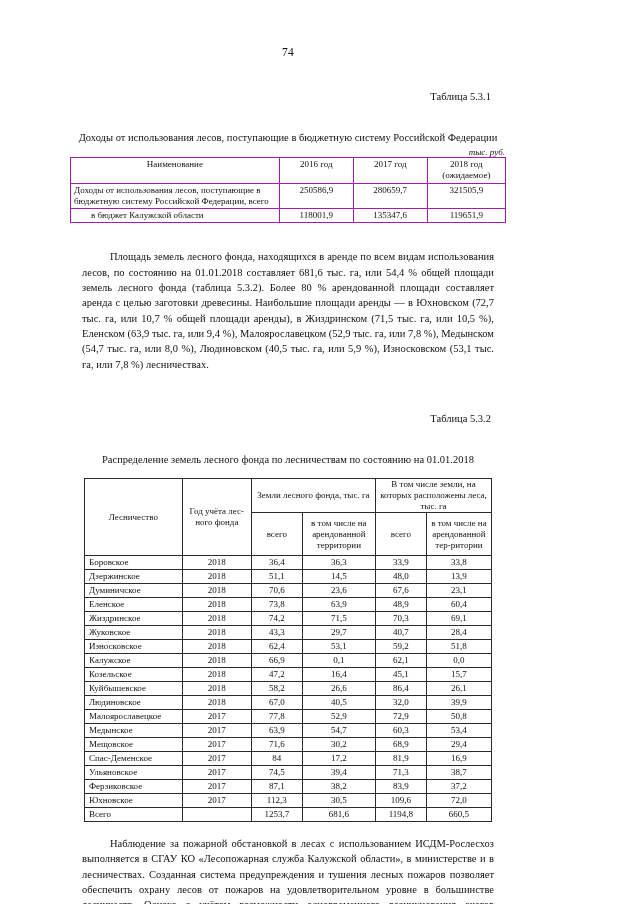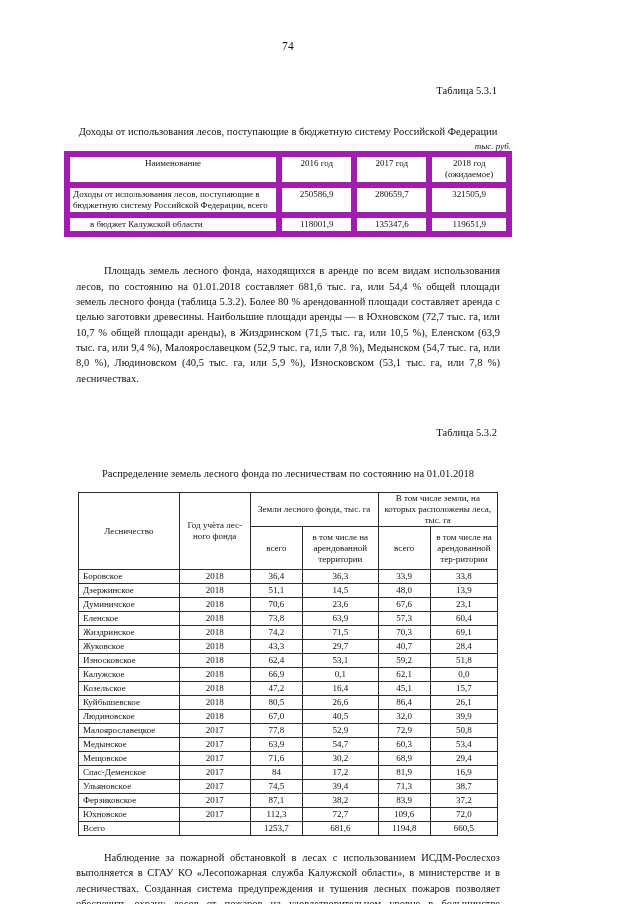--- a/index.html
+++ b/index.html
@@ -12,21 +12,21 @@
     height: 904px;
     font-family: "Liberation Serif", "DejaVu Serif", serif;
     color: #111111;
     position: relative;
     overflow: hidden;
   }
   .page {
     position: relative;
     width: 576px;
     height: 904px;
-    padding: 2px;
+    padding: 8px;
     box-sizing: border-box;
   }
   .page-number {
     text-align: center;
     font-size: 11.5px;
     margin: 0;
     padding-top: 38px;
     letter-spacing: 0.2px;
   }
   .content {
@@ -50,21 +50,21 @@
     padding-right: 1px;
     font-style: italic;
   }
   table {
     border-collapse: collapse;
     width: 100%;
     font-size: 9px;
     table-layout: fixed;
   }
   table.t1 td, table.t1 th {
-    border: 6px solid #a21caf;
+    border: 1px solid #a21caf;
     padding: 1px 3px;
     vertical-align: top;
     font-weight: normal;
     line-height: 1.25;
   }
   table.t1 .c-name { text-align: center; }
   table.t1 .l-name { text-align: left; }
   table.t1 .num { text-align: center; }
   table.t1 .indent { padding-left: 20px; }
 
@@ -210,21 +210,21 @@
           <td class="num">70,6</td>
           <td class="num">23,6</td>
           <td class="num">67,6</td>
           <td class="num">23,1</td>
         </tr>
         <tr class="body-row">
           <td class="lesn">Еленское</td>
           <td class="num">2018</td>
           <td class="num">73,8</td>
           <td class="num">63,9</td>
-          <td class="num">57,3</td>
+          <td class="num">48,9</td>
           <td class="num">60,4</td>
         </tr>
         <tr class="body-row">
           <td class="lesn">Жиздринское</td>
           <td class="num">2018</td>
           <td class="num">74,2</td>
           <td class="num">71,5</td>
           <td class="num">70,3</td>
           <td class="num">69,1</td>
         </tr>
@@ -256,21 +256,21 @@
           <td class="lesn">Козельское</td>
           <td class="num">2018</td>
           <td class="num">47,2</td>
           <td class="num">16,4</td>
           <td class="num">45,1</td>
           <td class="num">15,7</td>
         </tr>
         <tr class="body-row">
           <td class="lesn">Куйбышевское</td>
           <td class="num">2018</td>
-          <td class="num">80,5</td>
+          <td class="num">58,2</td>
           <td class="num">26,6</td>
           <td class="num">86,4</td>
           <td class="num">26,1</td>
         </tr>
         <tr class="body-row">
           <td class="lesn">Людиновское</td>
           <td class="num">2018</td>
           <td class="num">67,0</td>
           <td class="num">40,5</td>
           <td class="num">32,0</td>
@@ -321,21 +321,21 @@
           <td class="num">2017</td>
           <td class="num">87,1</td>
           <td class="num">38,2</td>
           <td class="num">83,9</td>
           <td class="num">37,2</td>
         </tr>
         <tr class="body-row">
           <td class="lesn">Юхновское</td>
           <td class="num">2017</td>
           <td class="num">112,3</td>
-          <td class="num">72,7</td>
+          <td class="num">30,5</td>
           <td class="num">109,6</td>
           <td class="num">72,0</td>
         </tr>
         <tr class="body-row">
           <td class="lesn">Всего</td>
           <td class="num"></td>
           <td class="num">1253,7</td>
           <td class="num">681,6</td>
           <td class="num">1194,8</td>
           <td class="num">660,5</td>

